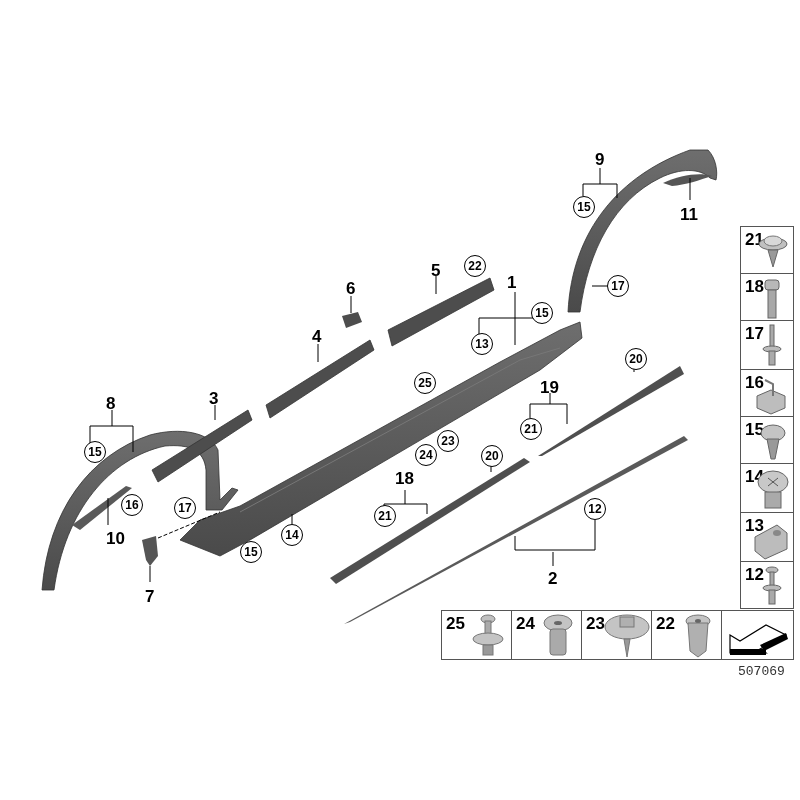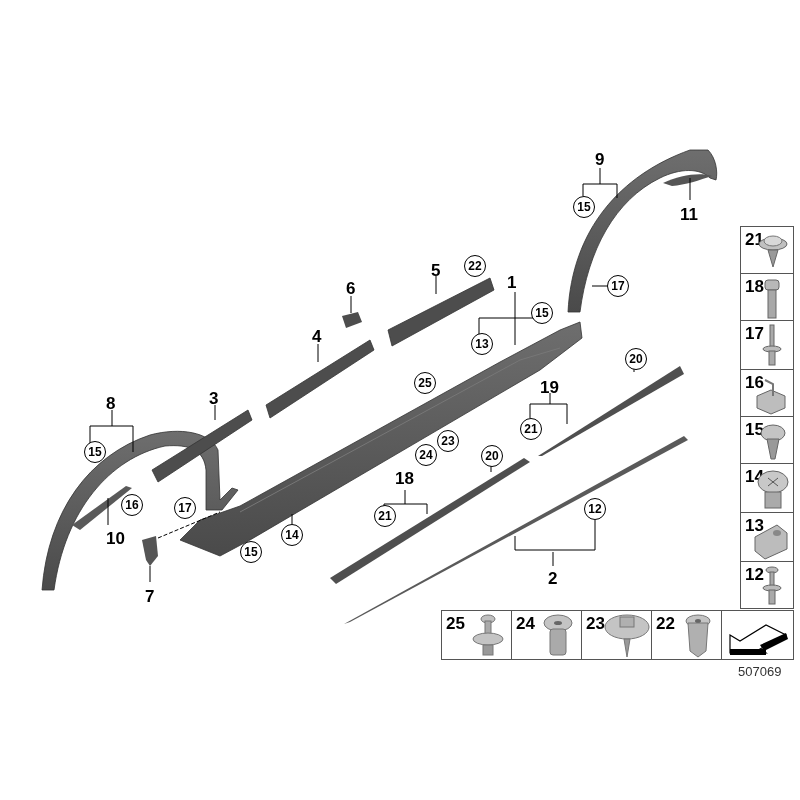--- a/index.html
+++ b/index.html
@@ -3,21 +3,21 @@
 <meta charset="utf-8">
 <style>
   html, body { margin:0; padding:0; background:#ffffff; }
   body { width:800px; height:800px; position:relative; overflow:hidden; font-family:"Liberation Sans", sans-serif; }
   #diagram { position:absolute; left:0; top:0; width:800px; height:800px; }
   .lbl { position:absolute; font-family:"Liberation Sans", sans-serif; font-weight:bold; font-size:17px; color:#000; line-height:1; }
   .circ { position:absolute; width:22px; height:22px; border:1.5px solid #000; border-radius:50%; background:#fff; font-family:"Liberation Sans", sans-serif; font-weight:bold; font-size:12px; color:#000; display:flex; align-items:center; justify-content:center; box-sizing:border-box; }
   .legend-cell { position:absolute; border:1px solid #555; background:#fff; box-sizing:border-box; }
   .legend-num { position:absolute; left:4px; top:4px; font-family:"Liberation Sans", sans-serif; font-weight:bold; font-size:17px; color:#000; line-height:1; }
   .legend-icon { position:absolute; }
-  .docnum { position:absolute; left:738px; top:664px; font-family:Liberation Sans, sans-serif; font-size:13px; color:#333; }
+  .docnum { position:absolute; left:738px; top:664px; font-family:Liberation Mono, monospace; font-size:13px; color:#333; }
 </style>
 </head>
 <body>
 
 <div id="diagram">
   <svg width="800" height="800" viewBox="0 0 800 800" style="position:absolute;left:0;top:0">
     <defs>
       <linearGradient id="gPart" x1="0" y1="0" x2="0" y2="1">
         <stop offset="0" stop-color="#6e6e6e"></stop>
         <stop offset="1" stop-color="#4a4a4a"></stop>

